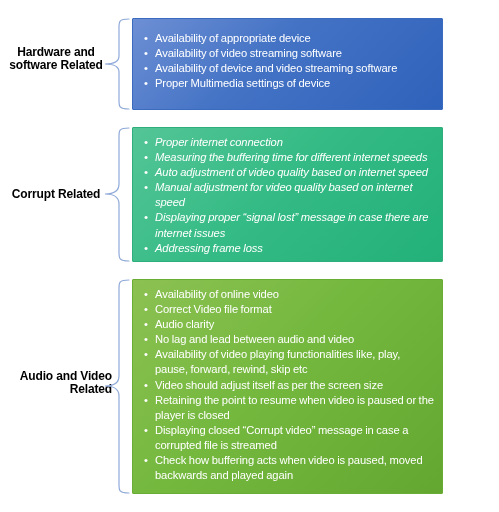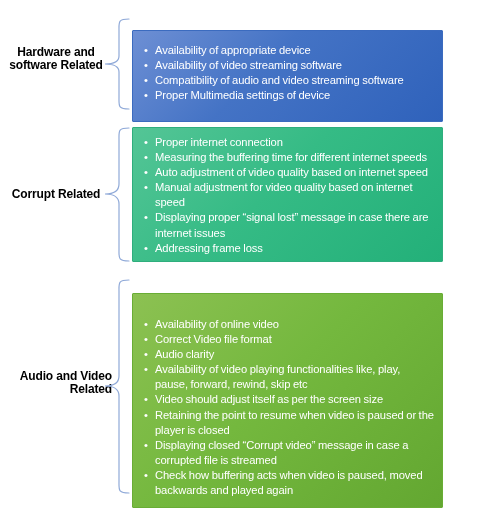--- a/index.html
+++ b/index.html
@@ -79,29 +79,29 @@
   ul.items li::before {
     content: "\2022";
     position: absolute;
     left: 1px;
     top: 0;
     font-size: 11.2px;
     line-height: 15.1px;
     color: #ffffff;
   }
   
-  #group-hardware .box { top: 18px; height: 92px; padding: 12px 8px 8px 10px; margin-top: 12px; }
+  #group-hardware .box { top: 18px; height: 92px; padding: 12px 8px 8px 10px; }
   #group-hardware .cat-label { top: 46px; }
   #group-hardware .brace { top: 18px; height: 92px; }
 
-  #group-network .box { top: 127px; height: 135px; padding: 7px 8px 8px 10px; }
+  #group-network .box { top: 127px; height: 135px; padding: 7px 8px 8px 10px; font-style: italic; }
   #group-network .cat-label { top: 188px; }
   #group-network .brace { top: 127px; height: 135px; }
 
-  #group-audio .box { top: 293px; height: 215px; padding: 23px 8px 8px 10px; }
+  #group-audio .box { top: 279px; height: 215px; padding: 7px 8px 8px 10px; }
   #group-audio .cat-label { top: 370px; text-align: right; }
   #group-audio .brace { top: 279px; height: 215px; }
 </style>
 </head>
 <body>
 
 <div id="diagram">
 
   <div class="group" id="group-hardware">
     <div class="cat-label">
@@ -110,21 +110,21 @@
     </div>
     <div class="brace">
       <svg width="26" height="92" viewBox="0 0 26 92" fill="none" xmlns="http://www.w3.org/2000/svg">
         <path d="M25 1 C14 1, 15 4, 15 12 L15 38 C15 44, 10 46, 1 46 C10 46, 15 48, 15 54 L15 80 C15 88, 14 91, 25 91" stroke="#8fa9d8" stroke-width="1.2" fill="none" stroke-linecap="round"></path>
       </svg>
     </div>
     <div class="box blue">
       <ul class="items">
         <li>Availability of appropriate device</li>
         <li>Availability of video streaming software</li>
-        <li>Compatibility of audio and video streaming software</li>
+        <li>Availability of device and video streaming software</li>
         <li>Proper Multimedia settings of device</li>
       </ul>
     </div>
   </div>
 
   <div class="group" id="group-network">
     <div class="cat-label">
       <span>Corrupt Related</span>
     </div>
     <div class="brace">
@@ -152,20 +152,21 @@
     <div class="brace">
       <svg width="26" height="215" viewBox="0 0 26 215" fill="none" xmlns="http://www.w3.org/2000/svg">
         <path d="M25 1 C14 1, 15 4, 15 12 L15 97 C15 104, 10 107, 1 107 C10 107, 15 110, 15 117 L15 203 C15 211, 14 214, 25 214" stroke="#8fa9d8" stroke-width="1.2" fill="none" stroke-linecap="round"></path>
       </svg>
     </div>
     <div class="box olive">
       <ul class="items">
         <li>Availability of online video</li>
         <li>Correct Video file format</li>
         <li>Audio clarity</li>
+        <li>No lag and lead between audio and video</li>
         <li>Availability of video playing functionalities like, play, pause, forward, rewind, skip etc</li>
         <li>Video should adjust itself as per the  screen size</li>
         <li>Retaining the point to resume when video is paused or the player is closed</li>
         <li>Displaying closed “Corrupt video” message in case a corrupted file is streamed</li>
         <li>Check how buffering acts when video is paused, moved backwards and played again</li>
       </ul>
     </div>
   </div>
 
 </div>

